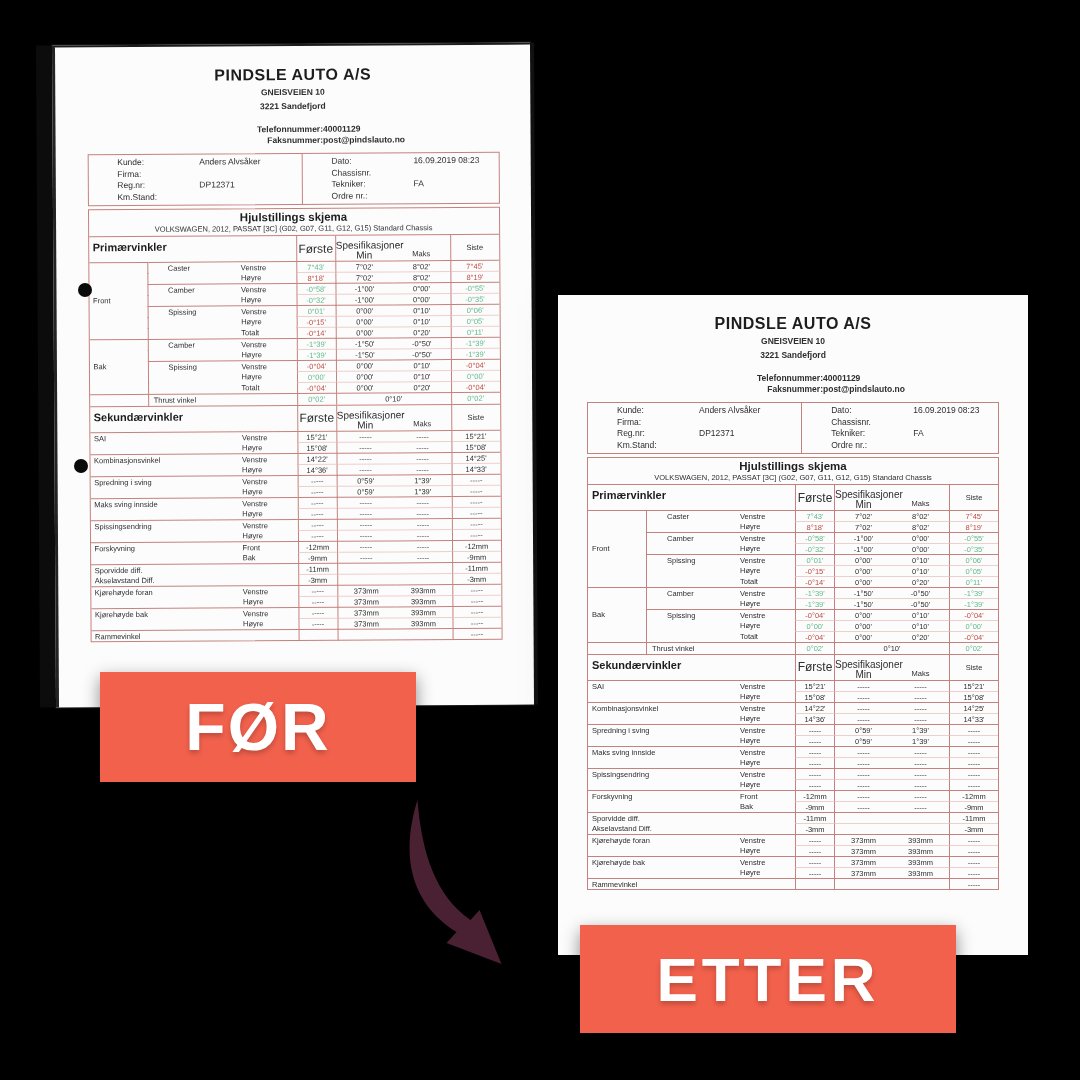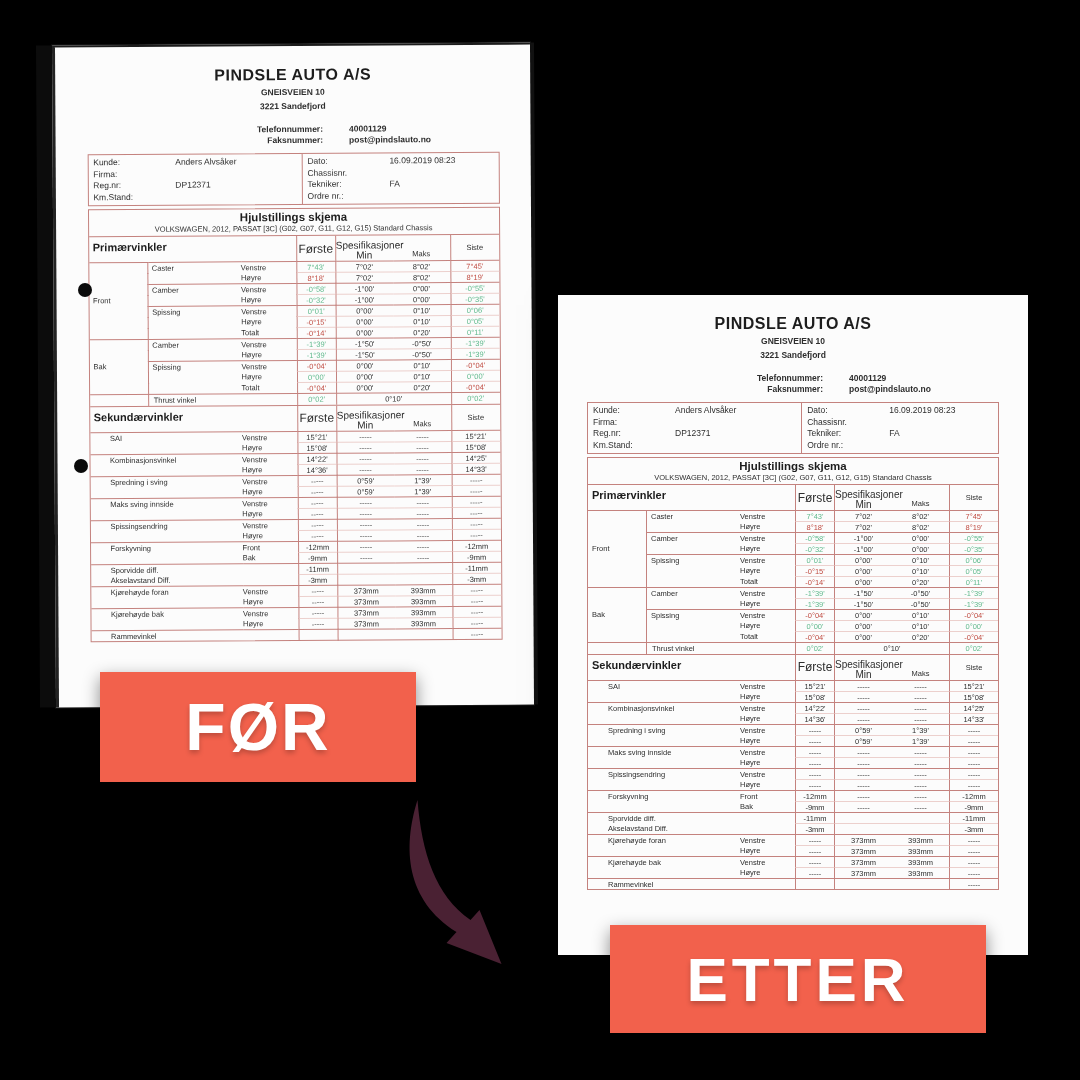--- a/index.html
+++ b/index.html
@@ -44,68 +44,68 @@
   .hole-2{left:20px; top:417px;}
 
   
   .doc{width:412px; margin:0 auto; padding-top:20px; font-size:8px;}
   .company{ text-align:center; font-size:16px; font-weight:bold; letter-spacing:.5px; color:#1d1d1d;}
   .addr{ text-align:center; font-size:8.5px; font-weight:bold; line-height:11px; margin-top:3px;}
   .addr:first-of-type{margin-top:6px;}
   .phone-block{margin-top:12px;}
   .ph-row{display:flex; line-height:11px; font-weight:bold; font-size:8.5px;}
   .ph-row .lbl{width:236px; text-align:right;}
-  .ph-row .val{margin-left:26px;}
+  .ph-row .val{margin-left:0;}
 
   .info-box{
     margin-top:7px; border:1.5px solid var(--pink);
     display:grid; grid-template-columns:52% 48%;
     font-size:8.5px;
   }
   .info-col{padding:2px 0 2px 5px;}
   .info-col.right{border-left:1.5px solid var(--pink);}
-  .i-row{display:flex; line-height:11.5px;}
+  .i-row{display:flex; line-height:11.5px;margin-left:24px;}
   .i-row .lbl{width:82px;}
 
   .form{margin-top:3px; border:1.5px solid var(--pink);}
   .form-title{text-align:center; font-size:11.5px; font-weight:bold; padding-top:2px; line-height:13px; color:#1d1d1d;}
   .form-sub{text-align:center; font-size:7.5px; line-height:9px; padding-bottom:2px; border-bottom:1.5px solid var(--pink);}
 
   .hrow{display:grid; grid-template-columns:207px 40px 57px 57px 1fr; grid-template-rows:14px 11px;}
   .hrow.sec{border-top:1.5px solid var(--pink);}
   .h-label{grid-column:1; grid-row:1/3; font-size:11px; font-weight:bold; padding:4px 0 0 4px; color:#1d1d1d;}
   .h-forste{grid-column:2; grid-row:1/3; display:flex; align-items:center; justify-content:center; border-left:1px solid var(--pink); border-right:1px solid var(--pink); font-size:12px;text-align:center;}
   .h-spes{grid-column:3/5; grid-row:1; text-align:left; padding-top:4px; font-size:10px;}
   .h-min{grid-column:3; grid-row:2; text-align:center; font-size:10px;}
   .h-maks{grid-column:4; grid-row:2; text-align:center; font-size:7.5px;}
   .h-siste{grid-column:5; grid-row:1/3; display:flex; align-items:center; justify-content:center; border-left:1px solid var(--pink); font-size:7.5px;}
 
   .prow{display:grid; grid-template-columns:59px 93px 55px 40px 57px 57px 1fr; height:11px; line-height:11px; font-size:7.5px;}
   .srow{display:grid; grid-template-columns:152px 55px 40px 57px 57px 1fr; height:11px; line-height:11px; font-size:7.5px;}
   .trow{display:grid; grid-template-columns:59px 148px 40px 114px 1fr; height:11.5px; line-height:11px; font-size:7.5px; border-top:1px solid var(--pink);}
 
   .c-group{padding-left:4px; border-right:1px solid var(--pink);}
-  .c-name{padding-left:4px;}
+  .c-name{padding-left:20px;}
   .c-side{}
   .c-val{text-align:center;}
   .c-forste{border-left:1px solid var(--pink); border-right:1px solid var(--pink);}
   .c-siste{border-left:1px solid var(--pink);}
   .prow:not([data-flags~="nstart"]) .c-forste,
   .prow:not([data-flags~="nstart"]) .c-min,
   .prow:not([data-flags~="nstart"]) .c-maks,
   .prow:not([data-flags~="nstart"]) .c-siste{border-top:1px solid var(--pink-light);}
   .prow[data-flags~="nstart"] .c-name,
   .prow[data-flags~="nstart"] .c-side,
   .prow[data-flags~="nstart"] .c-forste,
   .prow[data-flags~="nstart"] .c-min,
   .prow[data-flags~="nstart"] .c-maks,
   .prow[data-flags~="nstart"] .c-siste{border-top:1px solid var(--pink);}
   .prow[data-flags~="gstart"] .c-group{border-top:1px solid var(--pink);}
 
-  .cs-label{padding-left:20px;}
+  .cs-label{padding-left:4px;}
   .srow:not([data-flags~="bstart"]) .c-forste,
   .srow:not([data-flags~="bstart"]) .c-min,
   .srow:not([data-flags~="bstart"]) .c-maks,
   .srow:not([data-flags~="bstart"]) .c-siste{border-top:1px solid var(--pink-light);}
   .srow[data-flags~="bstart"] > div{border-top:1px solid var(--pink);}
 
   .t-label{padding-left:5px;}
   .t-spec{text-align:center;}
 
   [data-c="g"]{color:var(--green);}
@@ -113,21 +113,21 @@
 
   
   .tag{
     position:absolute; background:var(--coral);
     display:flex; align-items:center; justify-content:center;
     color:#fff; font-weight:bold;
     box-shadow:0 6px 16px rgba(0,0,0,.45);
     text-shadow:0 3px 5px rgba(0,0,0,.22);
   }
   .tag-for{left:100px; top:672px; width:316px; height:110px; font-size:66px; letter-spacing:2px;}
-  .tag-etter{left:610px; top:925px; width:376px; height:108px; font-size:62px; letter-spacing:4px;}
+  .tag-etter{left:580px; top:925px; width:376px; height:108px; font-size:62px; letter-spacing:4px;}
   .arrow-wrap{position:absolute; left:400px; top:798px; width:138px; height:180px;}
 </style>
 </head>
 <body>
 
 <div class="paper paper-before">
   <div class="doc">
     <div class="company">PINDSLE AUTO A/S</div>
     <div class="addr">GNEISVEIEN 10</div>
     <div class="addr">3221 Sandefjord</div>

